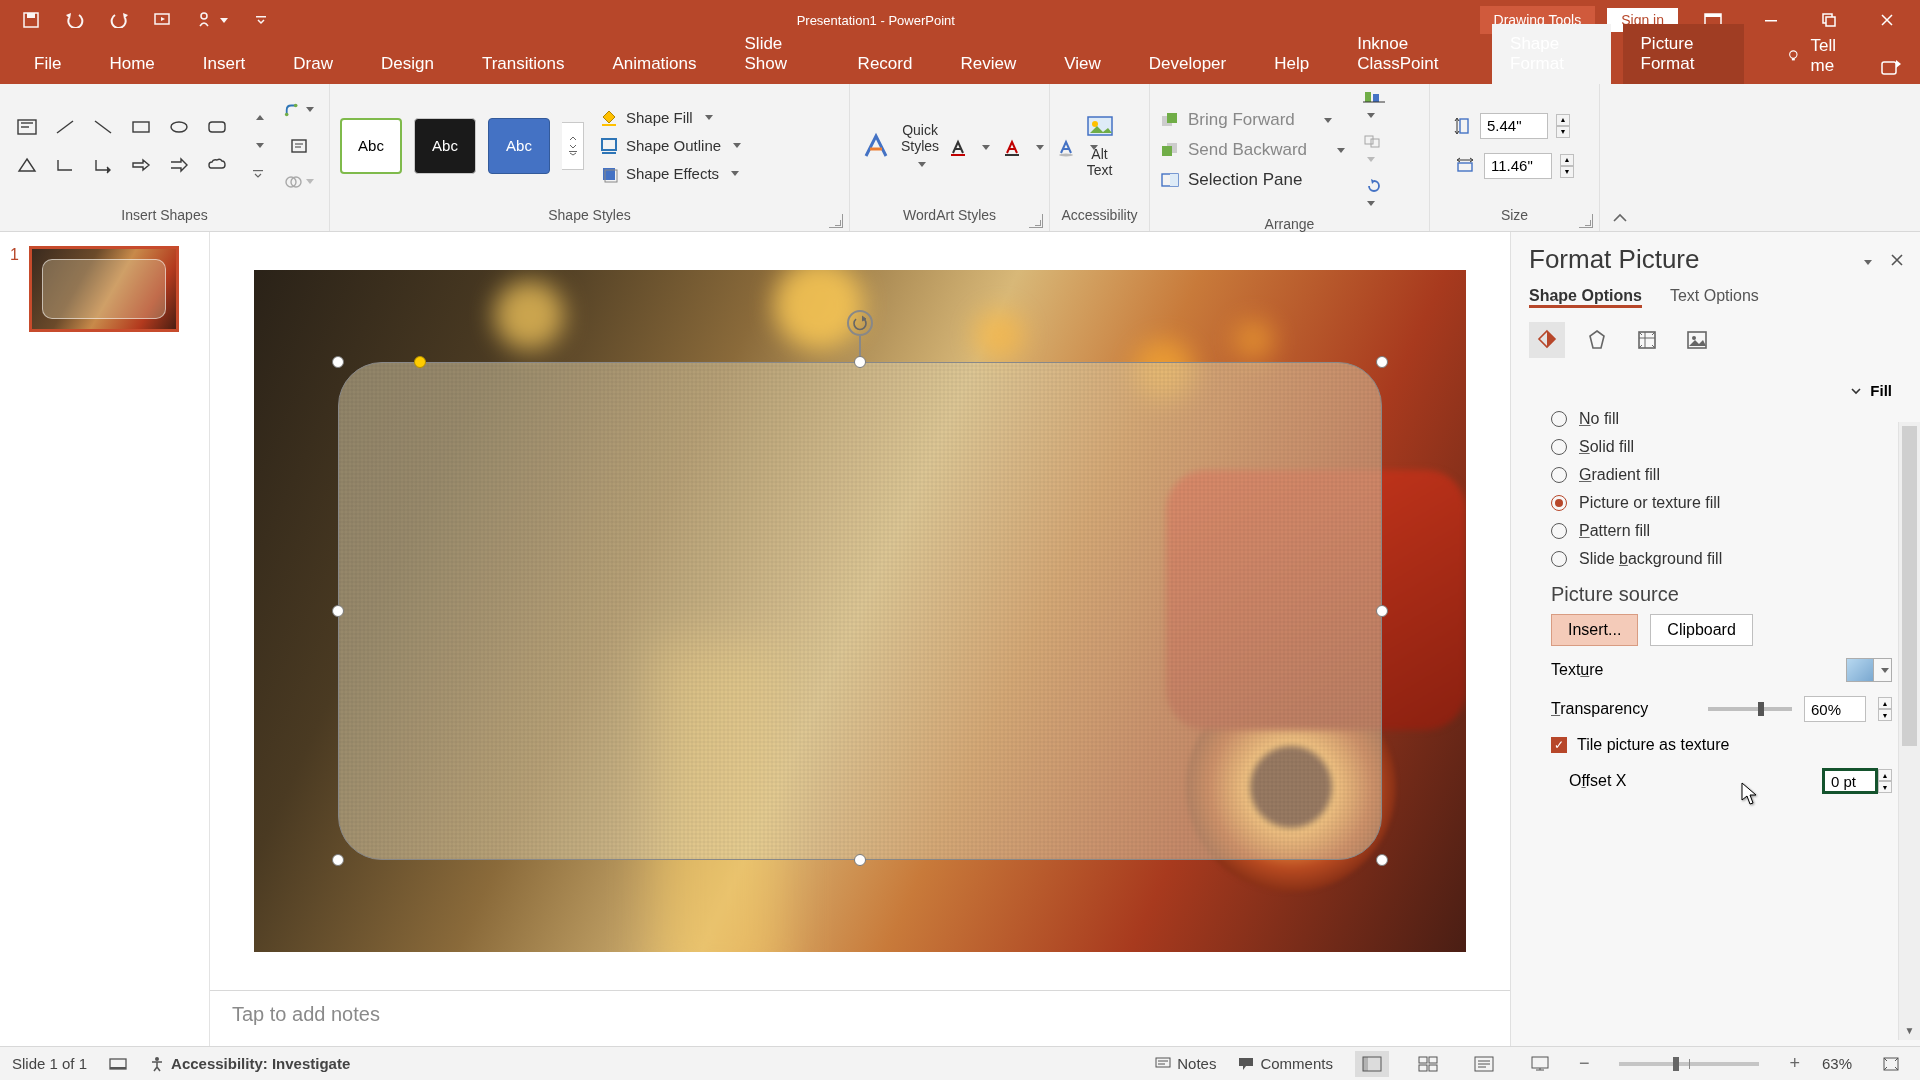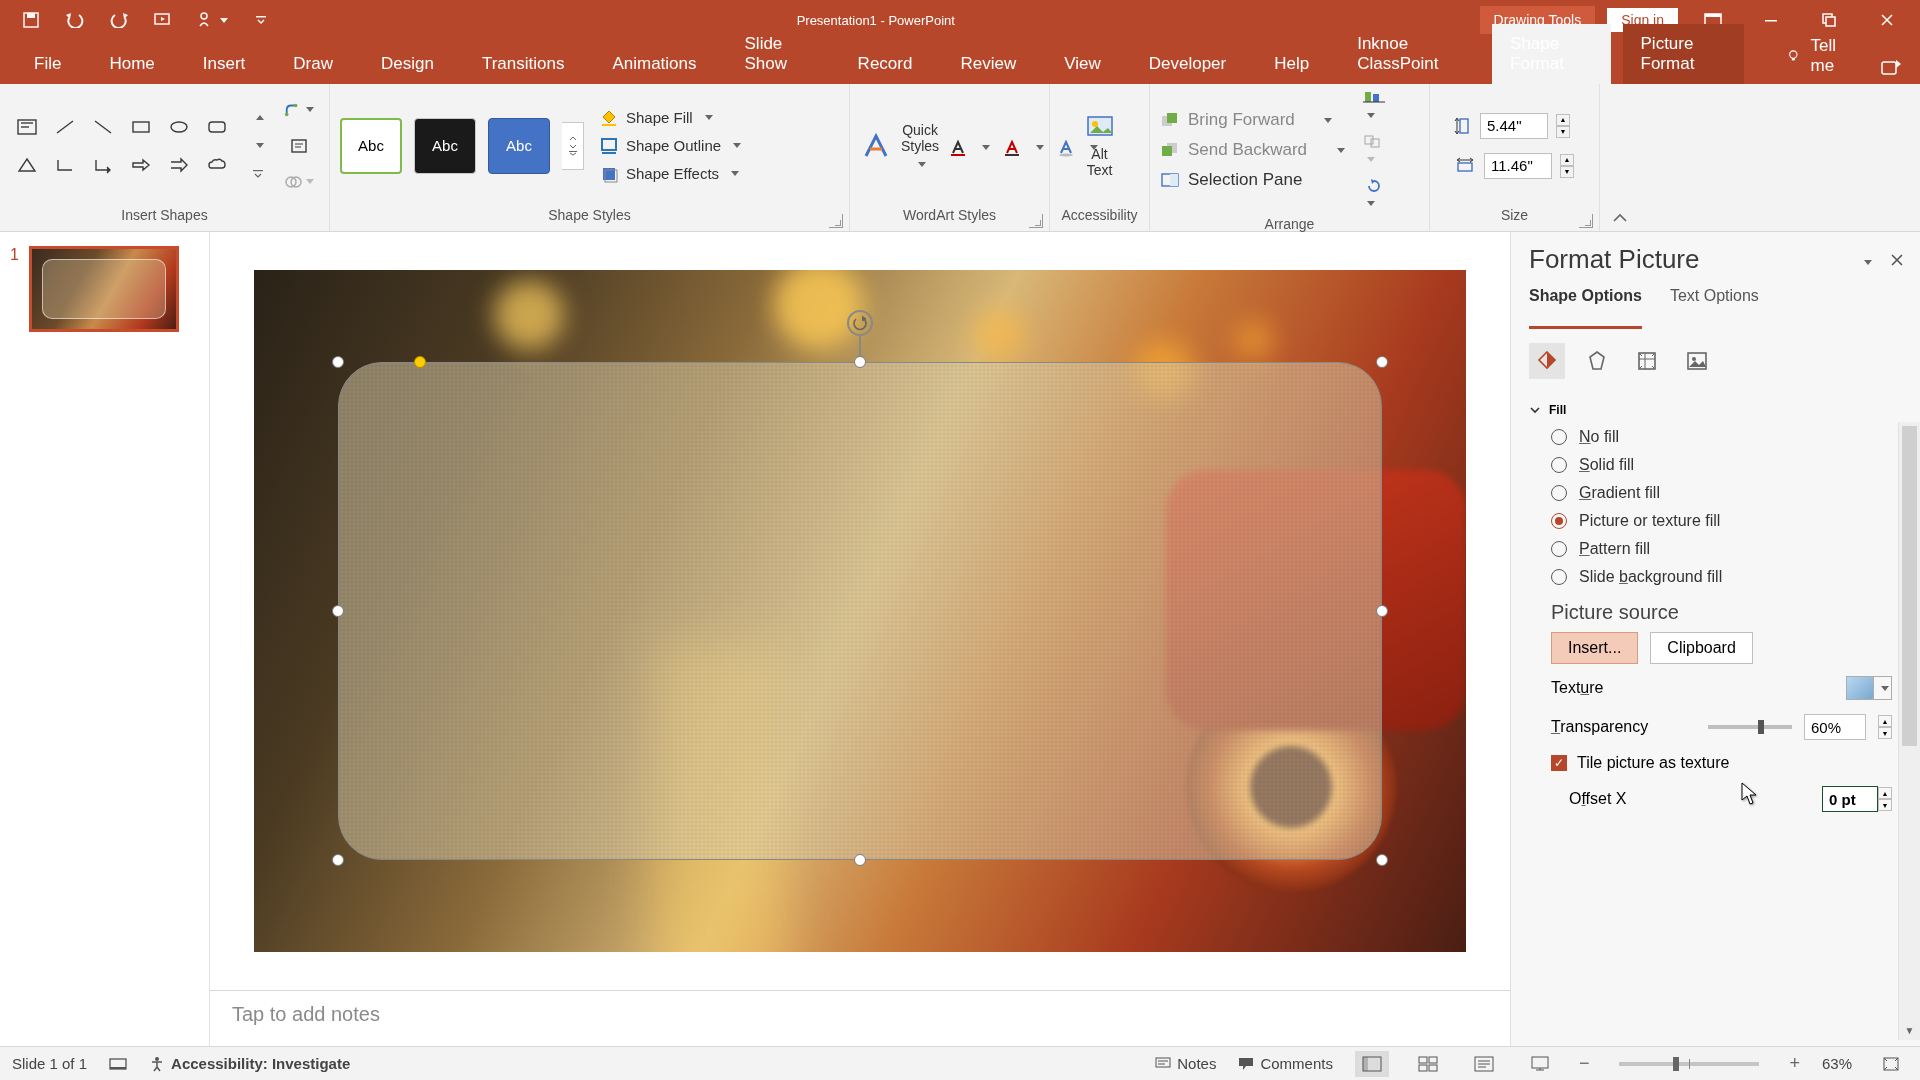--- a/index.html
+++ b/index.html
@@ -107,27 +107,27 @@
 .notes-bar { height: 56px; border-top: 1px solid #d8d8d8; background: #fff; padding: 12px 22px; color: #8a8a8a; font-size: 20px; }
 
 
 .pane { width: 410px; background: #f7f7f7; border-left: 1px solid #e0e0e0; display: flex; flex-direction: column; position: relative; }
 .pane-scroll { position: absolute; right: 0; top: 190px; bottom: 6px; width: 22px; background: #efefef; border-left: 1px solid #e2e2e2; }
 .pane-scroll .sthumb { position: absolute; left: 3px; right: 3px; top: 4px; height: 320px; background: #cfcfcf; }
 .pane-scroll .sbtn { position: absolute; left: 0; right: 0; height: 20px; display: flex; align-items: center; justify-content: center; color: #666; font-size: 10px; }
 .pane-hdr { display: flex; align-items: center; padding: 12px 8px 4px 18px; }
 .pane-hdr h2 { font-size: 26px; font-weight: 400; color: #3a3a3a; flex: 1; }
 .pane-tabs { display: flex; gap: 28px; padding: 8px 18px 0 18px; font-size: 16px; }
-.pane-tabs .pt { padding-bottom: 21px; color: #555; }
+.pane-tabs .pt { padding-bottom: 0; color: #555; }
 .pane-tabs .pt.active { color: #333; border-bottom: 3px solid #b7472a; font-weight: 600; }
 .pane-icons { display: flex; gap: 14px; padding: 14px 18px; }
 .pane-icons .pi { width: 36px; height: 36px; display: flex; align-items: center; justify-content: center; }
 .pane-icons .pi.active { background: #e4e4e4; }
 .pane-body { padding: 4px 28px 8px 18px; overflow: hidden; }
-.sect-hdr { display: flex; align-items: center; gap: 8px; font-size: 12px; font-weight: 600; padding: 6px 0; }
+.sect-hdr { display: flex; align-items: center; gap: 8px; font-size: 15px; font-weight: 600; padding: 6px 0; justify-content: flex-end; }
 .radio-row { display: flex; align-items: center; gap: 12px; padding: 5px 0 5px 22px; font-size: 16px; color: #333; }
 .radio { width: 16px; height: 16px; border: 1.5px solid #5a5a5a; border-radius: 50%; position: relative; }
 .radio.sel { border-color: #b7472a; }
 .radio.sel::after { content: ""; position: absolute; inset: 3px; background: #b7472a; border-radius: 50%; }
 .u { text-decoration: underline; text-decoration-color: #666; }
 .pane .subhdr { font-size: 20px; color: #444; padding: 10px 0 8px 22px; }
 .btn-row { display: flex; gap: 12px; padding-left: 22px; }
 .pill-btn { border: 1px solid #bfbfbf; background: #fff; padding: 6px 16px; font-size: 16px; }
 .pill-btn.hover { background: #f4cbb9; border-color: #d89c82; }
 .tex-row { display: flex; align-items: center; padding: 12px 0 4px 22px; }
@@ -137,21 +137,21 @@
 .trans-row { display: flex; align-items: center; gap: 12px; padding: 10px 0 4px 22px; font-size: 16px; }
 .slider { width: 84px; height: 4px; background: #bfbfbf; position: relative; }
 .slider .sk { position: absolute; left: 60%; top: -5px; width: 6px; height: 14px; background: #555; }
 .num-in { width: 62px; height: 26px; border: 1px solid #bfbfbf; font-size: 15px; padding: 2px 6px; }
 .spin2 { display: flex; flex-direction: column; }
 .spin2 div { width: 14px; height: 12px; border: 1px solid #bfbfbf; font-size: 7px; display: flex; align-items: center; justify-content: center; }
 .chk-row { display: flex; align-items: center; gap: 10px; padding: 10px 0 4px 22px; font-size: 16px; }
 .chk { width: 16px; height: 16px; background: #b7472a; color: #fff; font-size: 12px; display: flex; align-items: center; justify-content: center; }
 .off-row { display: flex; align-items: center; padding: 10px 0 0 40px; font-size: 16px; }
 .off-row .olab { flex: 1; }
-.off-row input { width: 56px; height: 26px; border: 1px solid #14532d; font-size: 15px; padding: 2px 6px; font-weight: bold; }
+.off-row input { width: 56px; height: 26px; border: 3px solid #14532d; font-size: 15px; padding: 2px 6px; }
 
 
 .cursor { position: absolute; width: 18px; height: 24px; pointer-events: none; }
 .cursor svg { filter: drop-shadow(1px 1px 1px rgba(0,0,0,.4)); }
 
 
 .status { position: absolute; bottom: 0; left: 0; right: 0; height: 34px; background: #f3f3f3; border-top: 1px solid #d8d8d8; display: flex; align-items: center; font-size: 15px; color: #444; padding: 0 12px; gap: 22px; }
 .status .sp { flex: 1; }
 .status .vbtn { width: 34px; height: 26px; display: flex; align-items: center; justify-content: center; }
 .status .vbtn.active { background: #dcdcdc; }

